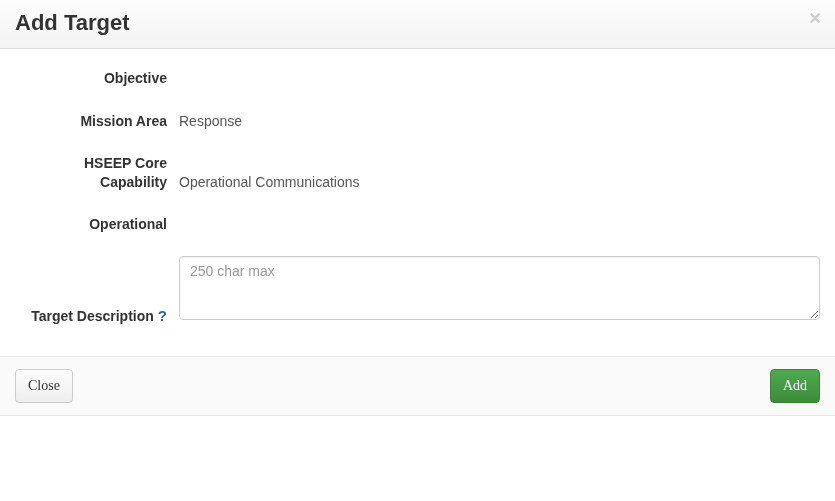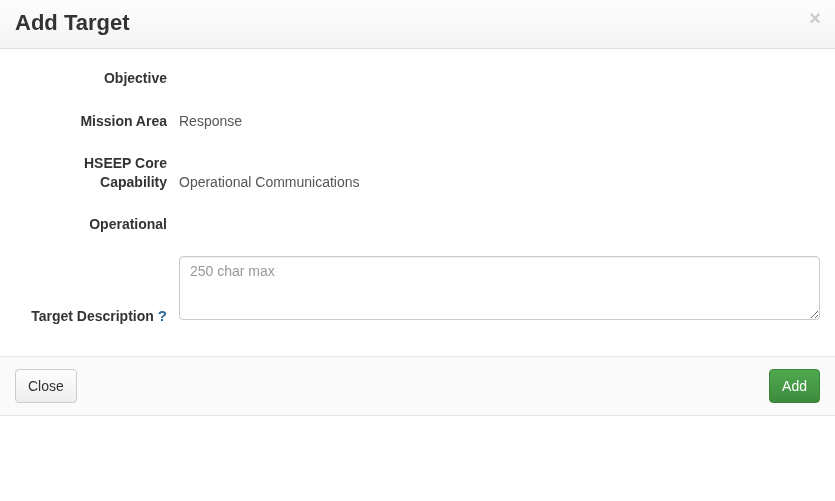--- a/index.html
+++ b/index.html
@@ -116,21 +116,21 @@
     gap: 8px;
   }
   .btn {
     display: inline-block;
     padding: 6px 12px;
     font-size: 14px;
     line-height: 1.42857143;
     border-radius: 4px;
     border: 1px solid transparent;
     cursor: pointer;
-    font-family: Liberation Sans, sans-serif;
+    font-family: Liberation Serif, serif;
     text-align: center;
   }
   .btn-default {
     color: #333;
     background: linear-gradient(#fdfdfd, #eeeeee);
     border-color: #ccc;
   }
   .btn-success {
     color: #fff;
     background: #449d44;

